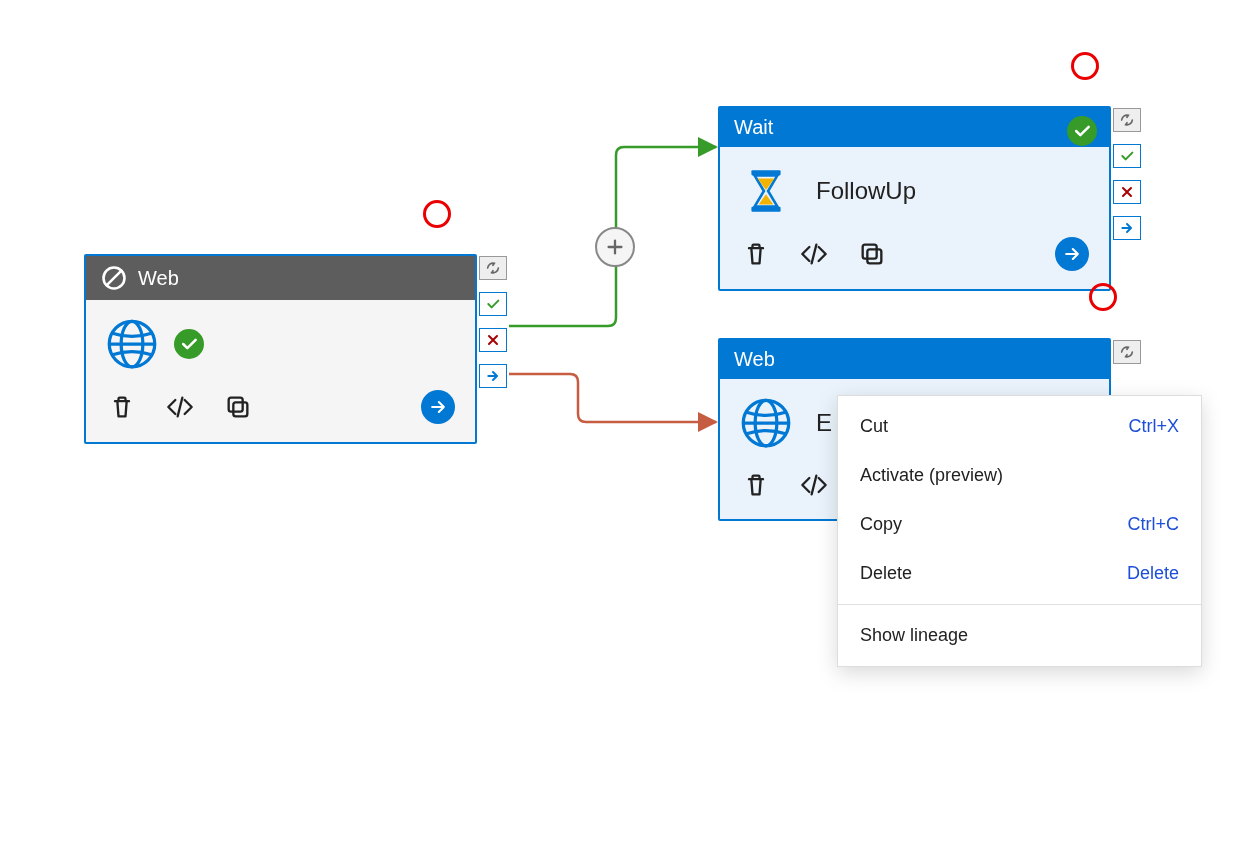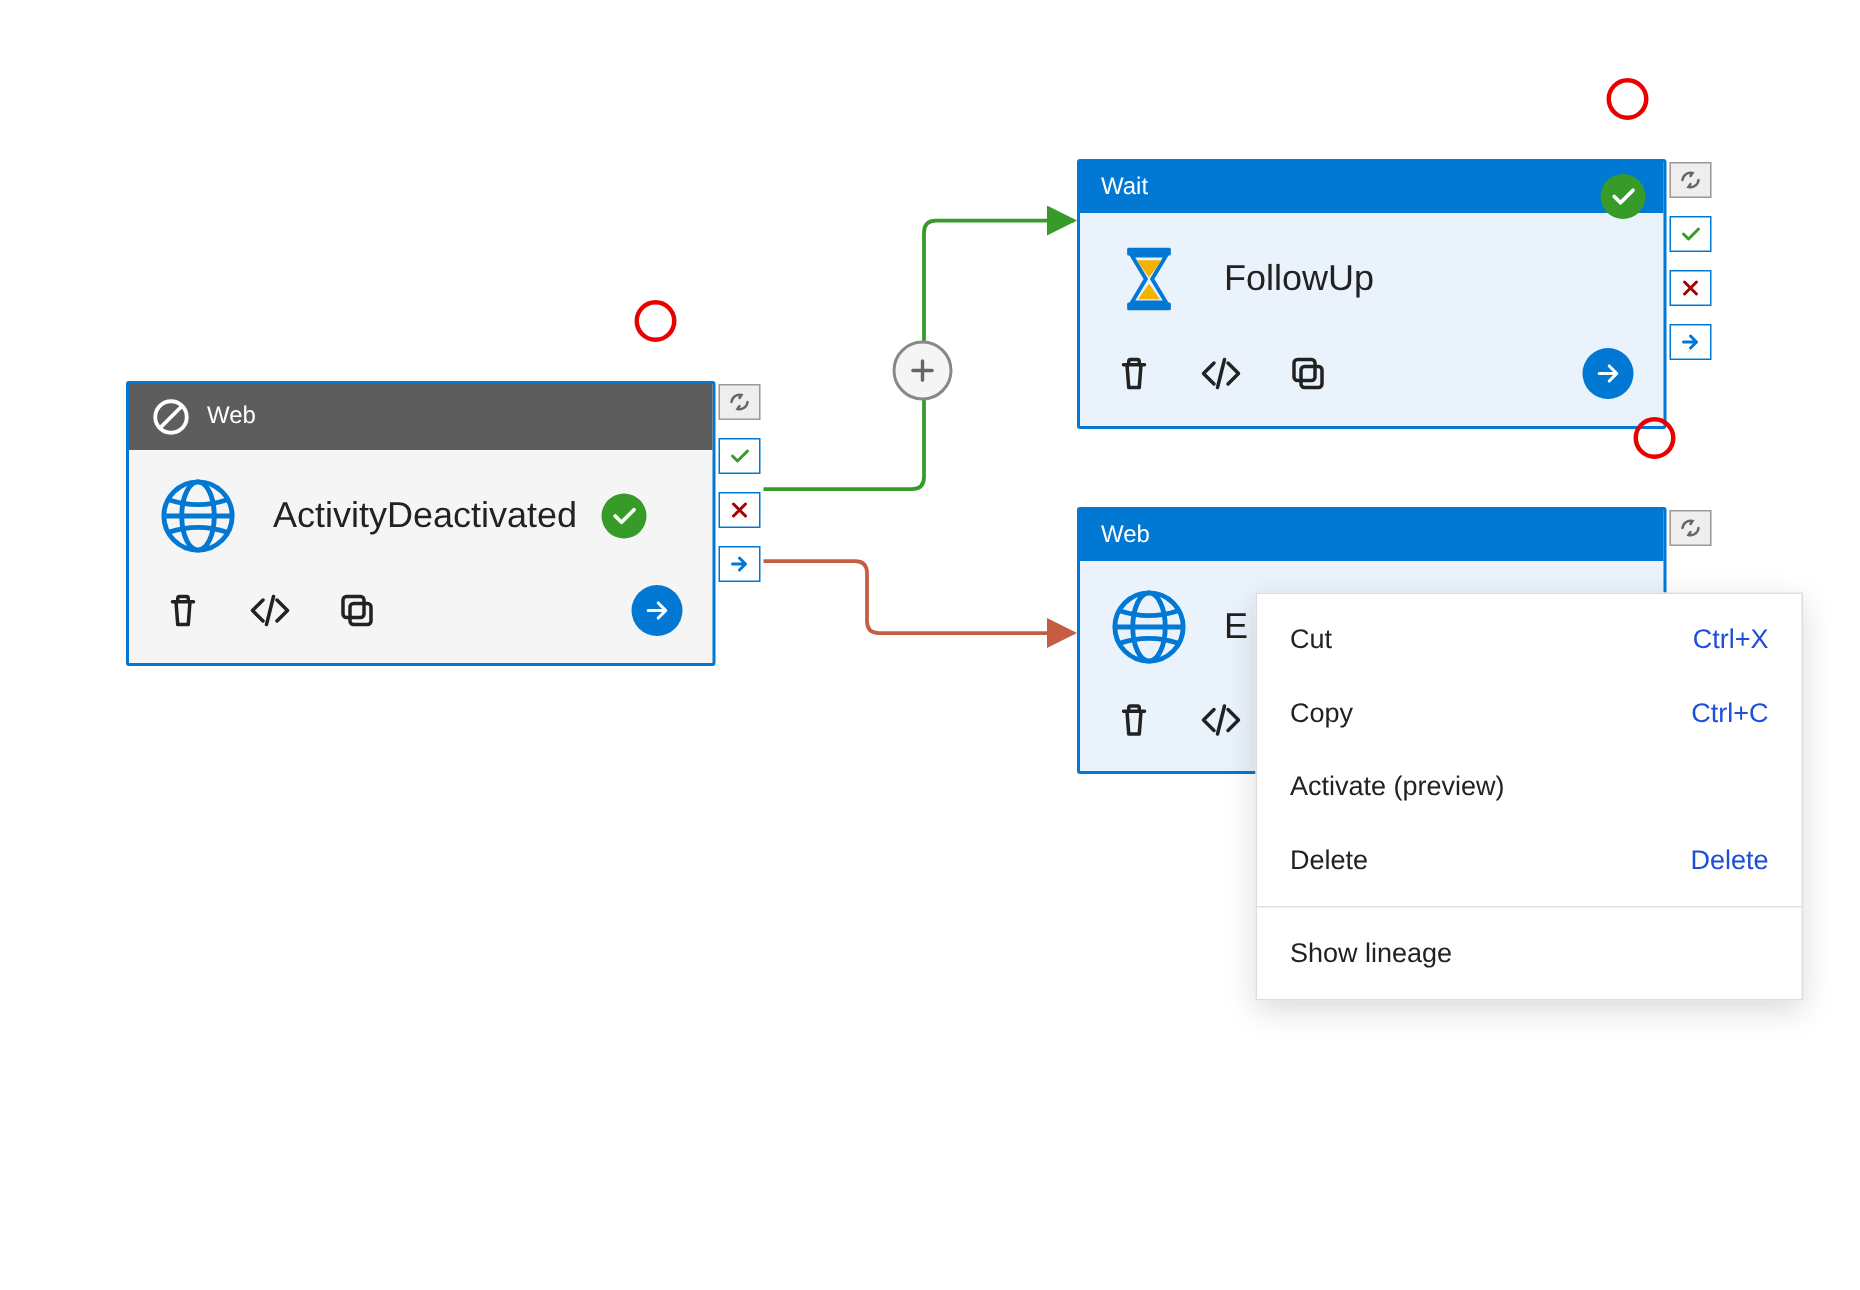--- a/index.html
+++ b/index.html
@@ -30,21 +30,21 @@
     border-radius: 2px;
     background: #f5f5f5;
     width: 393px;
   }
   .node.selected-light { background: #eaf3fb; }
   .node-header {
     display: flex;
     align-items: center;
     gap: 10px;
     padding: 8px 14px;
-    font-size: 16px;
+    font-size: 20px;
     color: #fff;
     background: #0078d4;
     position: relative;
   }
   .node.disabled .node-header {
     background: #5d5d5d;
   }
   .node-header .header-icon {
     display: inline-flex;
     width: 28px; height: 28px;
@@ -206,21 +206,20 @@
     <div class="node-body">
       <span class="activity-icon">
         <svg viewBox="0 0 48 48" width="52" height="52">
           <circle cx="24" cy="24" r="21" fill="none" stroke="#0078d4" stroke-width="3"></circle>
           <ellipse cx="24" cy="24" rx="10" ry="21" fill="none" stroke="#0078d4" stroke-width="3"></ellipse>
           <line x1="3" y1="24" x2="45" y2="24" stroke="#0078d4" stroke-width="3"></line>
           <path d="M6 14 Q24 20 42 14" fill="none" stroke="#0078d4" stroke-width="3"></path>
           <path d="M6 34 Q24 28 42 34" fill="none" stroke="#0078d4" stroke-width="3"></path>
         </svg>
       </span>
-      <span>ActivityDeactivated</span>
       <span class="status-badge" style="position:relative; margin-left:-8px;">
         <svg viewBox="0 0 24 24" width="20" height="20">
             <path d="M5 12l5 5L20 7" fill="none" stroke="#fff" stroke-width="3" stroke-linecap="round" stroke-linejoin="round"></path>
           </svg>
       </span>
     </div>
     <div class="node-actions">
       <span class="icon-btn">
         <svg viewBox="0 0 24 24" width="28" height="28">
             <path d="M6 7h12M9 7V5a1 1 0 011-1h4a1 1 0 011 1v2M8 7l1 13h6l1-13" fill="none" stroke="#222" stroke-width="2" stroke-linecap="round" stroke-linejoin="round"></path>
@@ -376,26 +375,26 @@
       </span>
     </div>
   </div>
 
   <div class="context-menu" style="left:837px; top:395px;">
     <div class="menu-item">
       <span>Cut</span>
       <span class="shortcut">Ctrl+X</span>
     </div>
     <div class="menu-item">
+      <span>Activate (preview)</span>
+      <span class="shortcut"></span>
+    </div>
+    <div class="menu-item">
       <span>Copy</span>
       <span class="shortcut">Ctrl+C</span>
-    </div>
-    <div class="menu-item">
-      <span>Activate (preview)</span>
-      <span class="shortcut"></span>
     </div>
     <div class="menu-item">
       <span>Delete</span>
       <span class="shortcut">Delete</span>
     </div>
     <hr>
     <div class="menu-item">
       <span>Show lineage</span>
     </div>
   </div>

